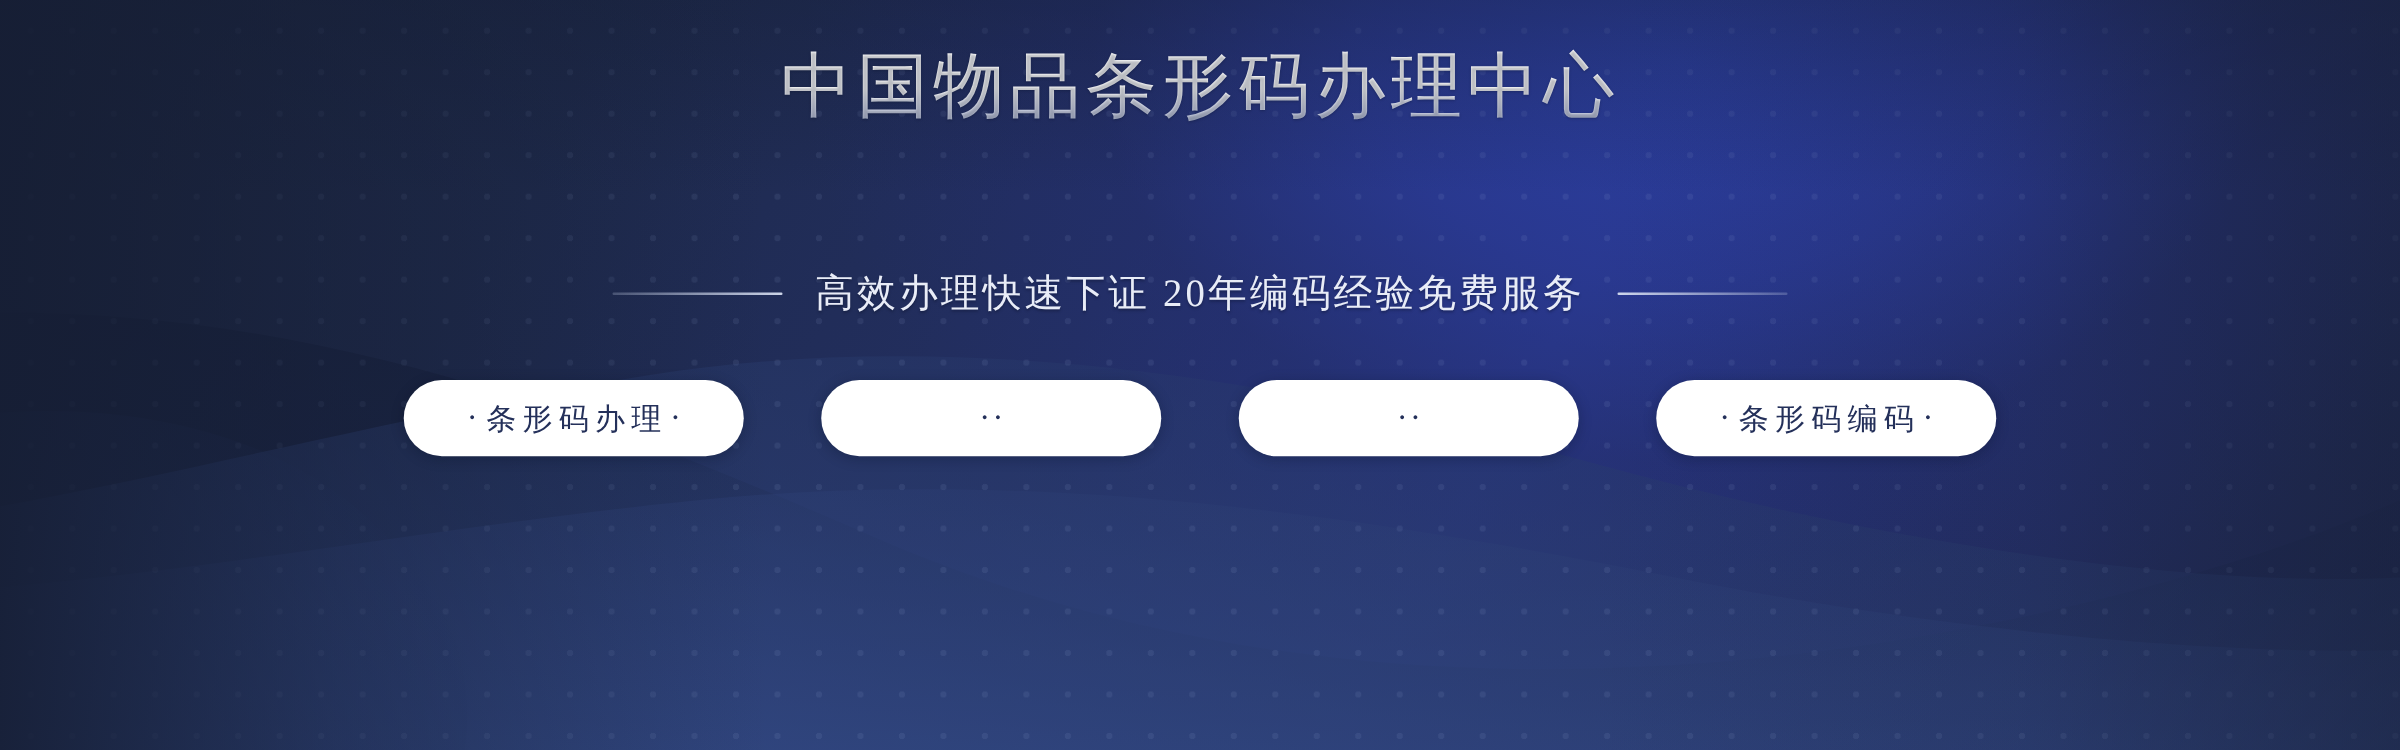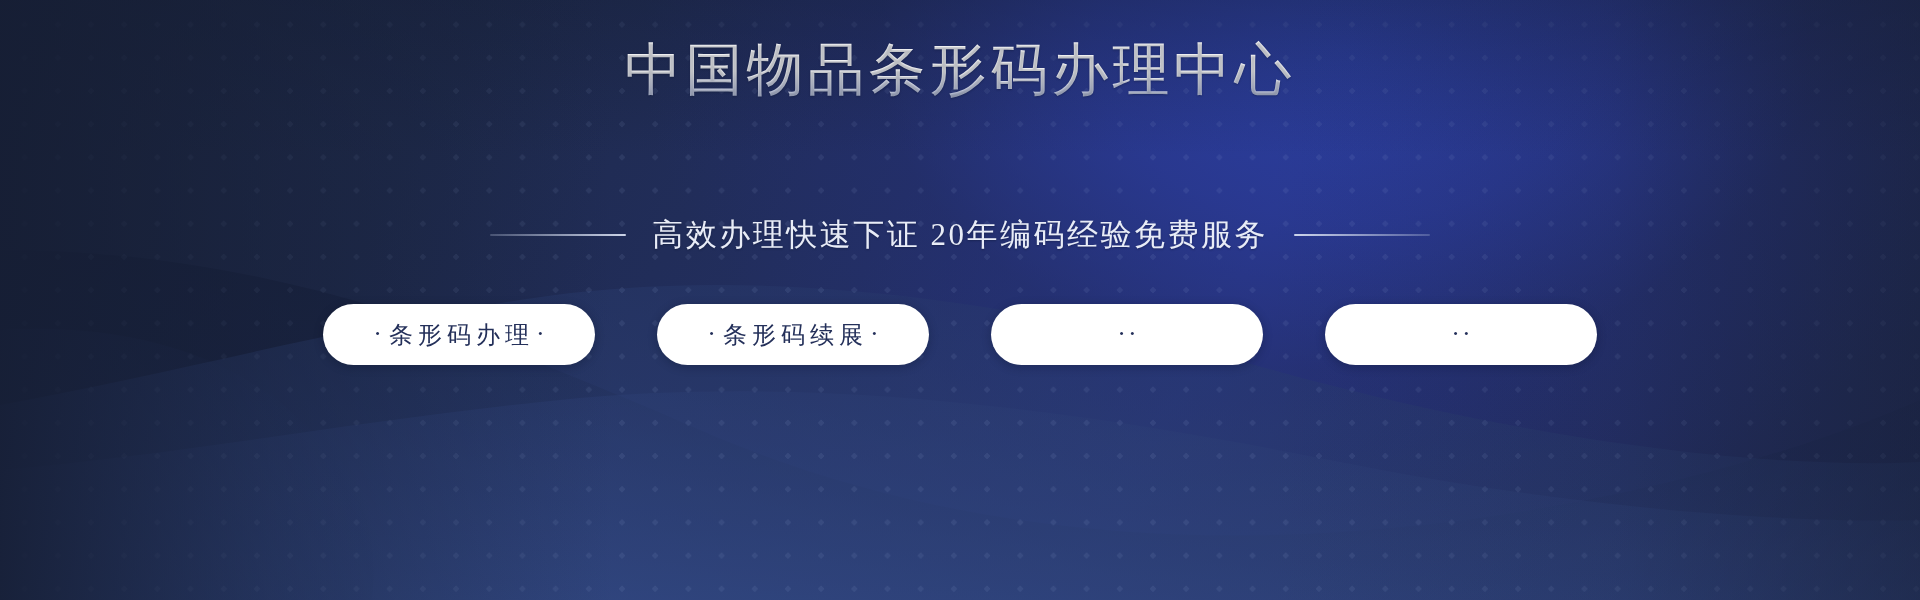--- a/index.html
+++ b/index.html
@@ -217,34 +217,34 @@
         <span class="pill-inner">
           <span class="pill-dot">·</span>
           <span class="pill-text">条形码办理</span>
           <span class="pill-dot">·</span>
         </span>
       </div>
 
       <div class="pill">
         <span class="pill-inner">
           <span class="pill-dot">·</span>
-          <span class="pill-text">条形码续展</span>
-          <span class="pill-dot">·</span>
-        </span>
-      </div>
-
-      <div class="pill">
-        <span class="pill-inner">
-          <span class="pill-dot">·</span>
-          <span class="pill-dot">·</span>
-        </span>
-      </div>
-
-      <div class="pill">
-        <span class="pill-inner">
-          <span class="pill-dot">·</span>
+          <span class="pill-dot">·</span>
+        </span>
+      </div>
+
+      <div class="pill">
+        <span class="pill-inner">
+          <span class="pill-dot">·</span>
+          <span class="pill-dot">·</span>
+        </span>
+      </div>
+
+      <div class="pill">
+        <span class="pill-inner">
+          <span class="pill-dot">·</span>
+          <span class="pill-text">条形码编码</span>
           <span class="pill-dot">·</span>
         </span>
       </div>
 
     </div>
   </div>
 </div>
 
 </body></html>

